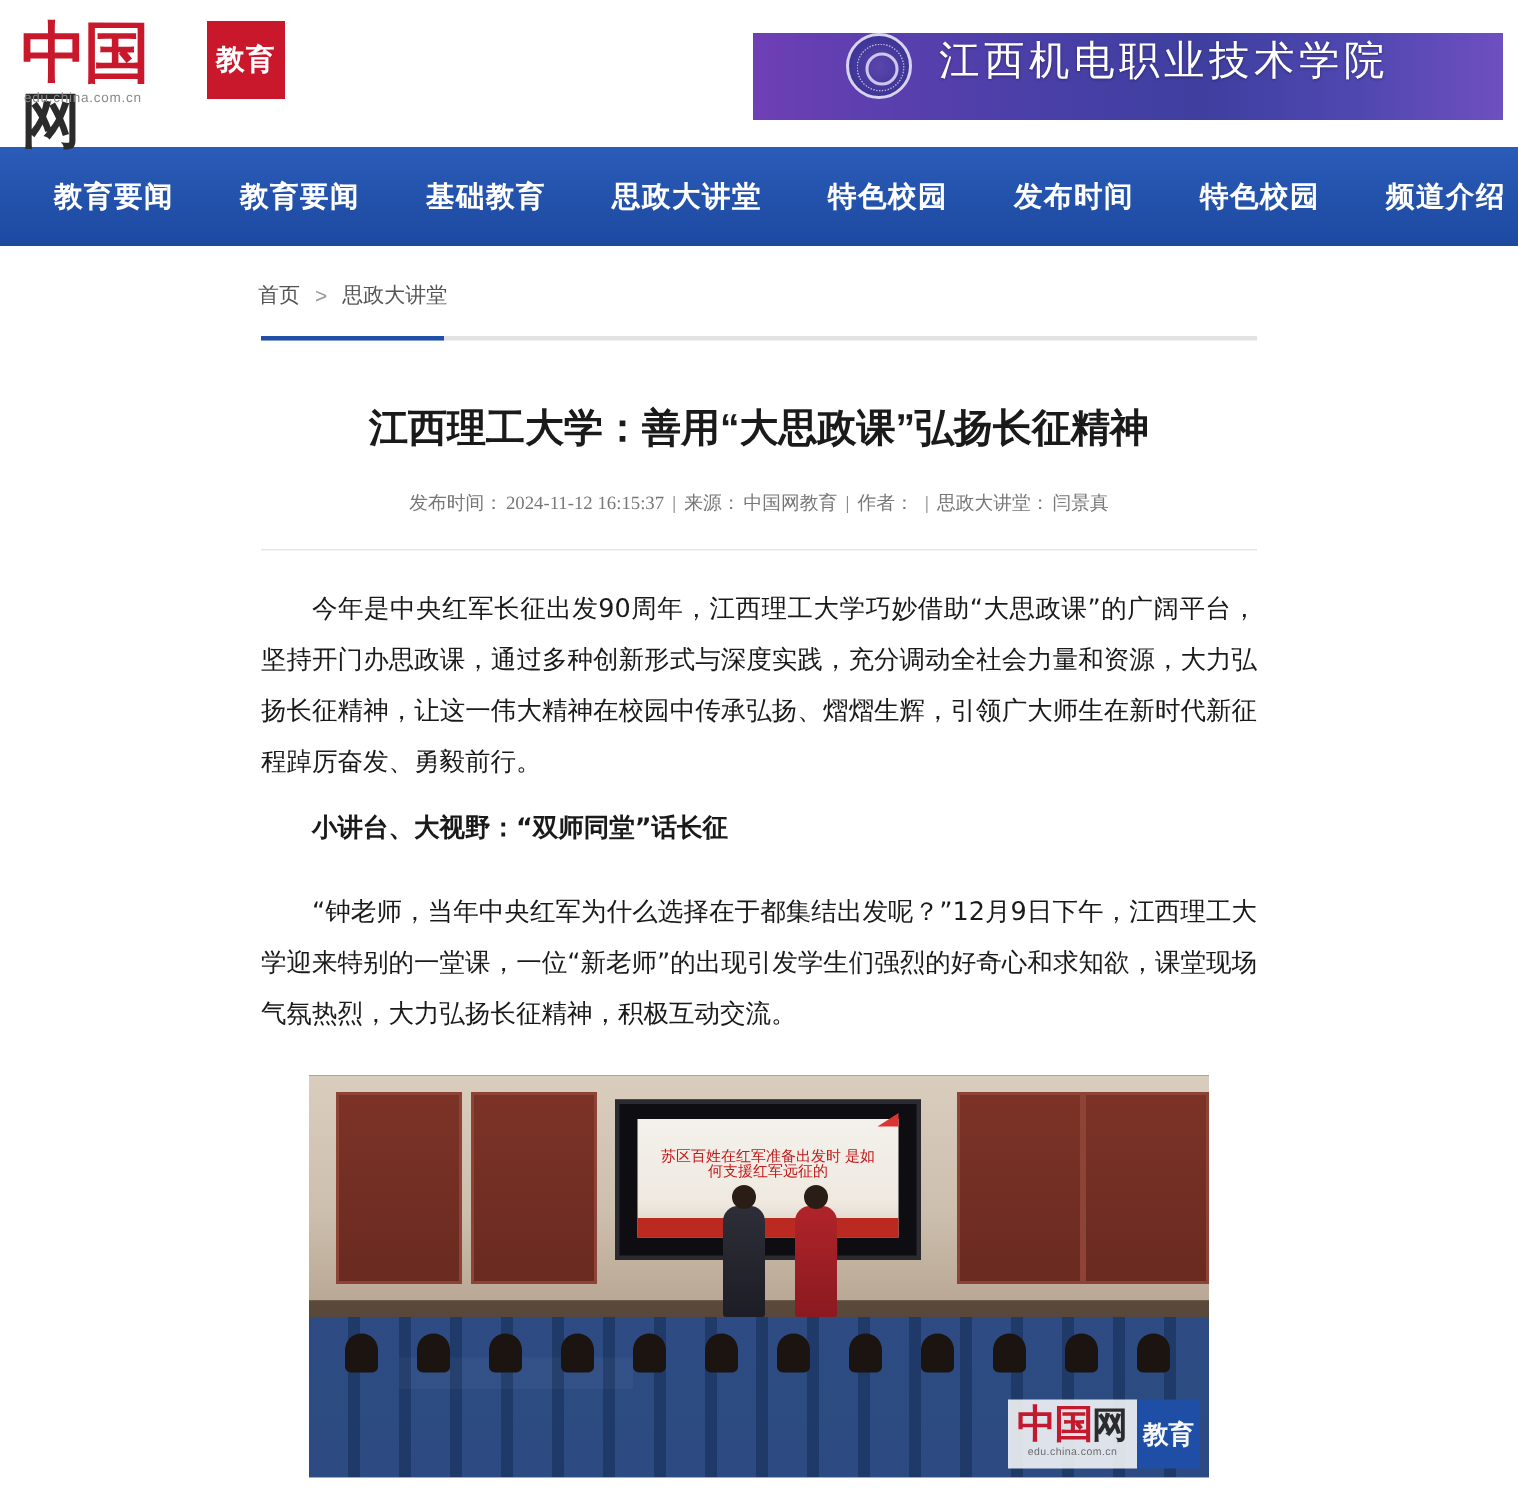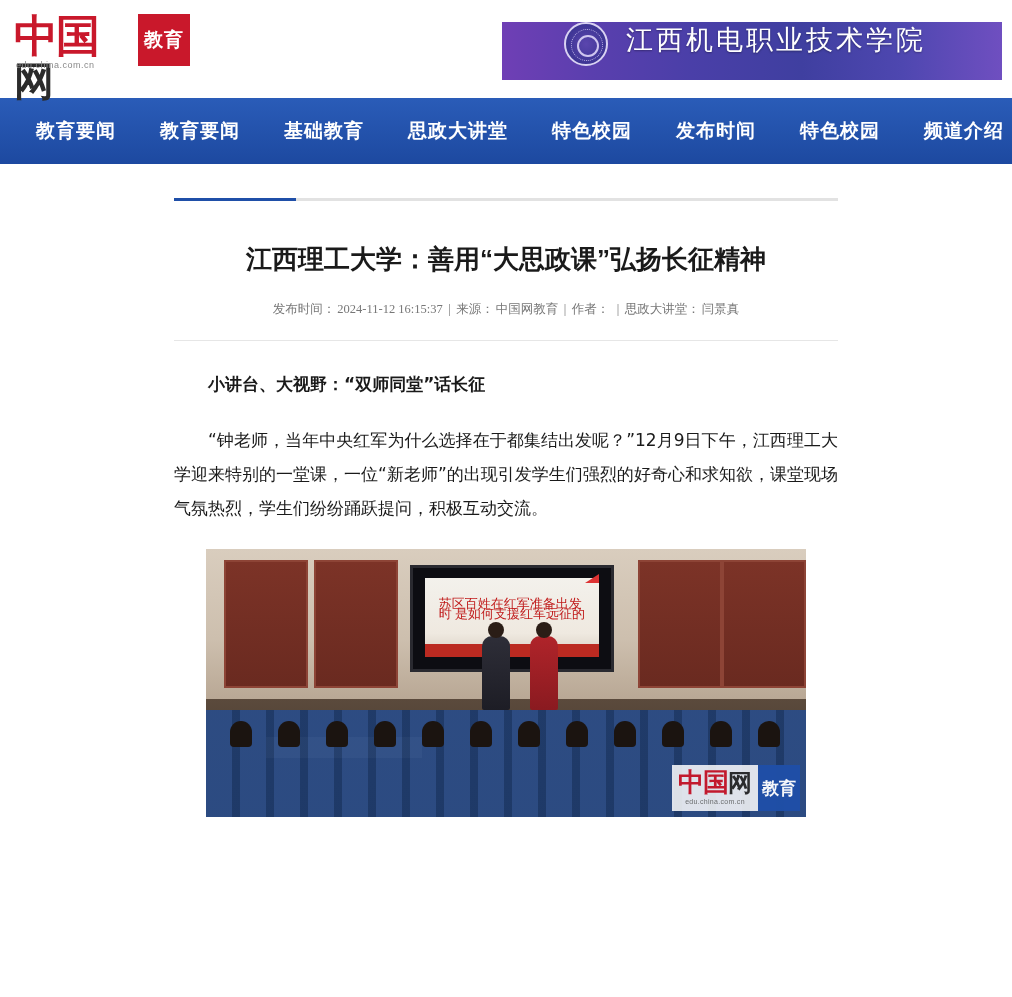--- a/index.html
+++ b/index.html
@@ -188,21 +188,21 @@
     line-height: 34px;
     color: #1a1a1a;
     margin: 22px 0 0 0;
     text-align: justify;
     text-indent: 2em;
     font-family: "DejaVu Sans", sans-serif;
   }
   .body p.subhead {
     font-weight: bold;
     text-indent: 2em;
-    margin-top: 26px;
+    margin-top: 10px;
   }
 
   .figure {
     width: 600px;
     margin: 24px auto 0 auto;
     position: relative;
   }
   .photo {
     width: 600px;
     height: 268px;
@@ -228,22 +228,22 @@
     position: absolute; left: 34%; top: 6%; width: 34%; height: 40%;
     background: #0d0d12;
     border: 3px solid #2a2a30;
   }
   .ph-screen .slide {
     position: absolute; left: 6%; top: 10%; width: 88%; height: 78%;
     background: linear-gradient(180deg,#f3f1ec 0%, #efe9e0 70%, #d8cec1 100%);
   }
   .ph-screen .slide .redtxt {
     position: absolute; left: 8%; top: 26%; width: 84%;
-    color: #c01b1b; font-size: 13px; line-height: 10px;
-    text-align: left; font-family: Liberation Serif, serif;
+    color: #c01b1b; font-size: 10px; line-height: 10px;
+    text-align: center; font-family: Liberation Sans, sans-serif;
   }
   .ph-screen .slide .redbar {
     position: absolute; left: 0; bottom: 0; width: 100%; height: 16%;
     background: #bb2a21;
   }
   .ph-screen .swoosh {
     position: absolute; right: 6%; top: 6%;
     width: 0; height: 0;
     border-left: 14px solid transparent;
     border-bottom: 9px solid #d33;
@@ -344,39 +344,45 @@
   <div class="nav-item">基础教育</div>
   <div class="nav-item">思政大讲堂</div>
   <div class="nav-item">特色校园</div>
   <div class="nav-item">发布时间</div>
   <div class="nav-item">特色校园</div>
   <div class="nav-item">频道介绍</div>
 </div>
 
 <div class="wrap">
 
+  <div class="crumb">
+    <a>首页</a>
+    <span class="sep">&gt;</span>
+    <a>思政大讲堂</a>
+  </div>
 
   <div class="rule"></div>
 
   <div class="article">
     <h1 class="title">江西理工大学：善用“大思政课”弘扬长征精神</h1>
 
     <div class="meta">
       <span>发布时间：</span><span>2024-11-12 16:15:37</span>
       <span>|</span>
       <span>来源：</span><span>中国网教育</span>
       <span>|</span>
       <span>作者：</span><span></span>
       <span>|</span>
       <span>思政大讲堂：</span><span>闫景真</span>
     </div>
 
     <div class="body">
+      <p>今年是中央红军长征出发90周年，江西理工大学巧妙借助“大思政课”的广阔平台，坚持开门办思政课，通过多种创新形式与深度实践，充分调动全社会力量和资源，大力弘扬长征精神，让这一伟大精神在校园中传承弘扬、熠熠生辉，引领广大师生在新时代新征程踔厉奋发、勇毅前行。</p>
       <p class="subhead">小讲台、大视野：“双师同堂”话长征</p>
-      <p>“钟老师，当年中央红军为什么选择在于都集结出发呢？”12月9日下午，江西理工大学迎来特别的一堂课，一位“新老师”的出现引发学生们强烈的好奇心和求知欲，课堂现场气氛热烈，学生们纷纷踊跃提问，积极互动交流。</p>
+      <p>“钟老师，当年中央红军为什么选择在于都集结出发呢？”12月9日下午，江西理工大学迎来特别的一堂课，一位“新老师”的出现引发学生们强烈的好奇心和求知欲，课堂现场气氛热烈，大力弘扬长征精神，积极互动交流。</p>
 
       <div class="figure">
         <div class="photo">
           <div class="ph-wall"></div>
           <div class="ph-door l"></div>
           <div class="ph-door r"></div>
           <div class="ph-door r2"></div>
           <div class="ph-door r3"></div>
           <div class="ph-screen">
             <div class="slide">

